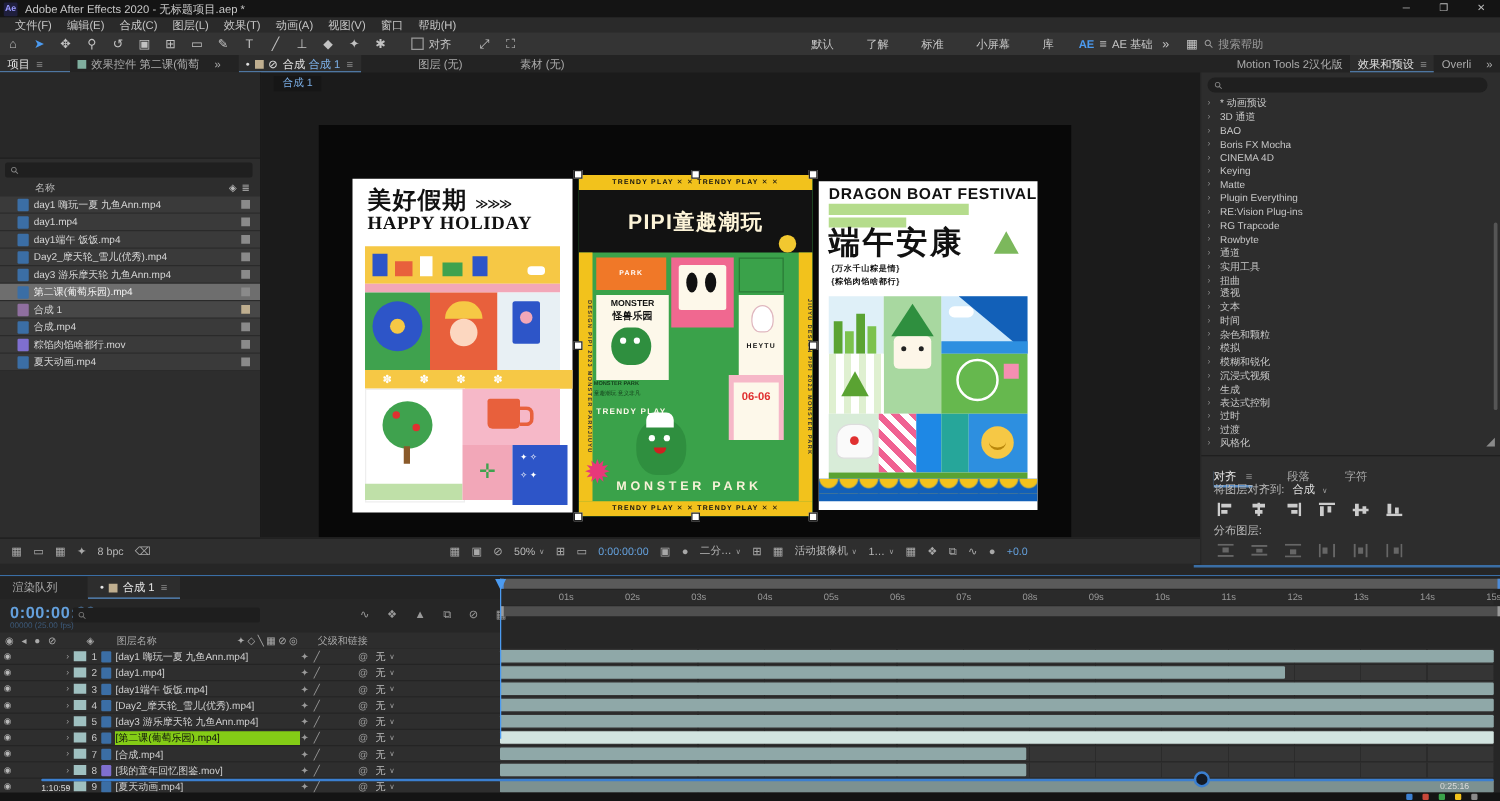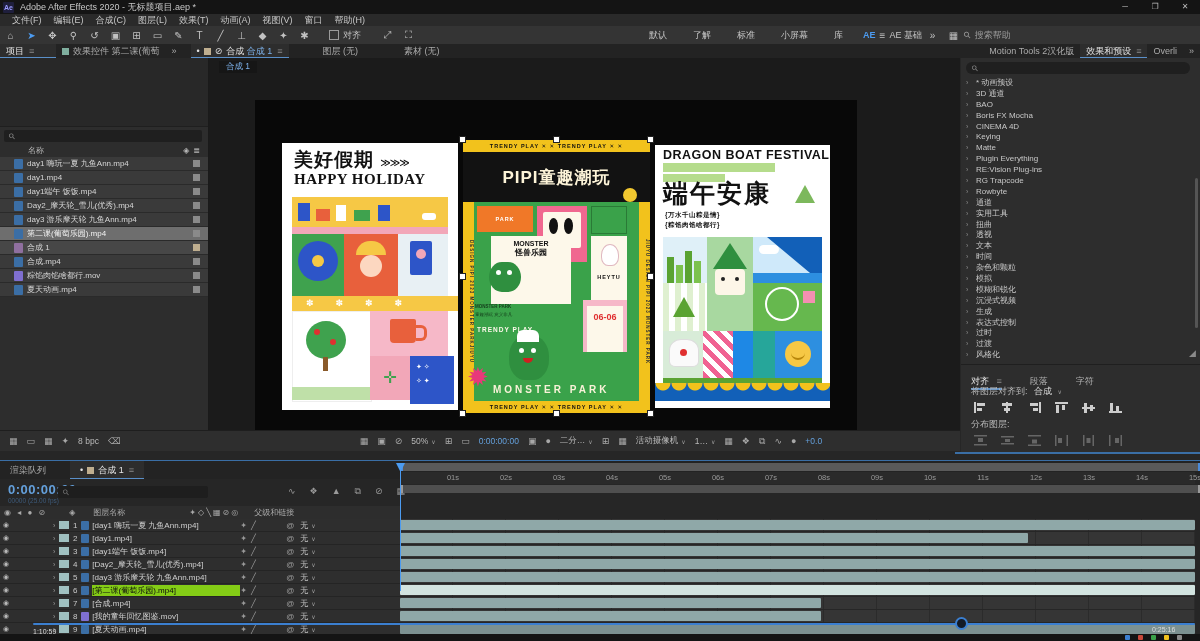--- a/index.html
+++ b/index.html
@@ -219,21 +219,21 @@
     </span>
     <span class="ptab">»</span>
     <span style="width:8px"></span>
     <span class="ptab active">
       <span style="margin-right:4px">•</span>
       <span class="sq beige"></span>
       <span style="margin-right:4px">⊘</span>
       <span>合成</span>&nbsp;<span class="blue-t">合成 1</span>
       <span class="hamb">≡</span>
     </span>
-    <span class="ptab" style="margin-left:28px">图层 (无)</span>
+    <span class="ptab" style="margin-left:40px">图层 (无)</span>
     <span class="ptab" style="margin-left:34px">素材 (无)</span>
     <span style="margin-left:auto"></span>
     <span class="ptab">Motion Tools 2汉化版</span>
     <span class="ptab active">
       <span>效果和预设</span>
       <span class="hamb">≡</span>
     </span>
     <span class="ptab">Overli</span>
     <span class="ptab">»</span>
   </div>
@@ -356,21 +356,21 @@
         <div class="hdr">PIPI童趣潮玩</div>
         <i style="left:160px;top:48px;width:14px;height:14px;background:#f2c830;border-radius:50%;z-index:2"></i>
         <div class="rail" style="left:0">DESIGN PIPI 2023 MONSTER PARKJIUYU</div>
         <div class="rail" style="right:0">JIUYU DESIGN PIPI 2023 MONSTER PARK</div>
         <i style="left:14px;top:66px;width:56px;height:26px;background:#f07828;color:#fff;font-size:5.5px;font-weight:800;text-align:center;line-height:26px;letter-spacing:1px">PARK</i>
         <i style="left:74px;top:66px;width:50px;height:56px;background:#f06890"></i>
         <i style="left:80px;top:72px;width:38px;height:36px;background:#fdf8ea;border-radius:2px"></i>
         <i style="left:86px;top:78px;width:9px;height:16px;background:#111;border-radius:50%"></i>
         <i style="left:101px;top:78px;width:9px;height:16px;background:#111;border-radius:50%"></i>
         <i style="left:128px;top:66px;width:34px;height:26px;background:#3aa24a;border:1px solid #2a7a36"></i>
-        <i style="left:28px;top:96px;width:80px;height:64px;background:#fdf8ea;color:#111;font-size:7px;font-weight:900;text-align:center;padding-top:4px"><span>MONSTER</span><br><span style="font-size:8px">怪兽乐园</span></i>
+        <i style="left:14px;top:96px;width:58px;height:64px;background:#fdf8ea;color:#111;font-size:7px;font-weight:900;text-align:center;padding-top:4px"><span>MONSTER</span><br><span style="font-size:8px">怪兽乐园</span></i>
         <i style="left:26px;top:122px;width:32px;height:30px;background:#2f8f3f;border-radius:40%/50%"></i>
         <i style="left:33px;top:130px;width:5px;height:5px;background:#fff;border-radius:50%"></i>
         <i style="left:44px;top:130px;width:5px;height:5px;background:#fff;border-radius:50%"></i>
         <i style="left:128px;top:96px;width:36px;height:54px;background:#fdf8ea;color:#111;font-size:5.5px;font-weight:800;text-align:center;padding-top:38px;letter-spacing:1px">HEYTU</i>
         <i style="left:138px;top:104px;width:16px;height:20px;background:#fff;border:1px solid #e0b8c0;border-radius:50% 50% 40% 40%"></i>
         <i style="left:12px;top:164px;width:74px;height:8px;color:#15401c;font-size:4.5px;font-weight:800">MONSTER PARK</i>
         <i style="left:12px;top:172px;width:74px;height:8px;color:#15401c;font-size:4.5px">童趣潮玩 意义非凡</i>
         <i style="left:14px;top:186px;color:#fdf8ea;font-size:6.5px;font-weight:900;letter-spacing:1px">TRENDY PLAY</i>
         <i style="left:46px;top:196px;width:40px;height:44px;background:#2f8f3f;border-radius:40%/46%"></i>
         <i style="left:54px;top:190px;width:22px;height:12px;background:#fff;border-radius:6px 6px 0 0"></i>

